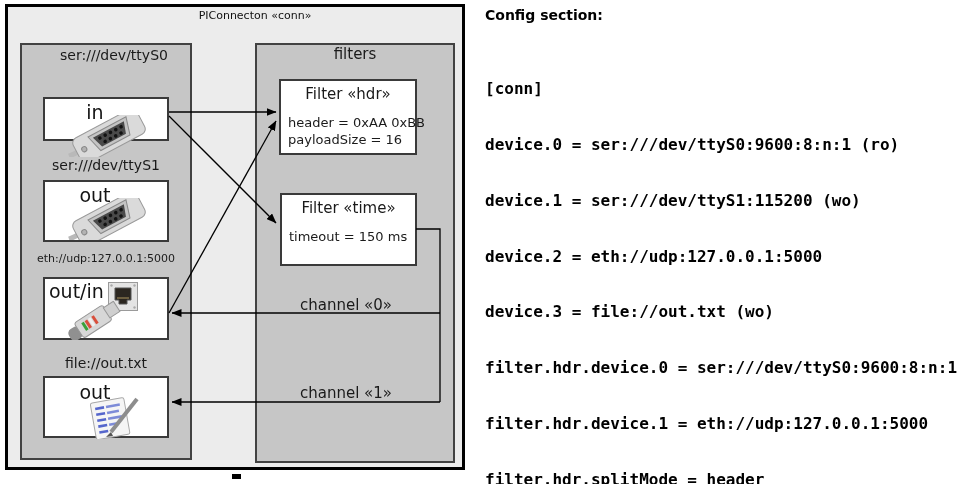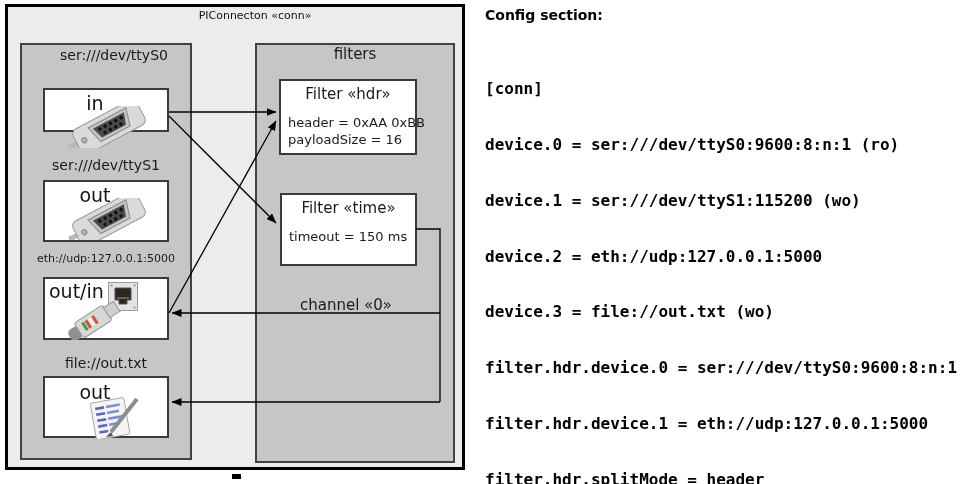--- a/index.html
+++ b/index.html
@@ -41,21 +41,21 @@
 <div class="abs" style="left:0;top:0;width:964px;height:484px;">
 
   <div class="abs outer-box"></div>
   <div class="abs diagram-title">PIConnecton «conn»</div>
 
   <div class="abs panel devices-panel"></div>
   <div class="abs panel filters-panel"></div>
   <div class="abs filters-title">filters</div>
 
   <div class="abs dev-label" style="top:47px;padding-left:16px;">ser:///dev/ttyS0</div>
-  <div class="abs device-box" style="top:88px;height:44px;">
+  <div class="abs device-box" style="top:97px;height:44px;">
     <span class="dir center" style="top:2px;">in</span>
     <svg class="abs" style="left:22px;top:16px;width:84px;height:42px;" viewBox="0 0 84 42">
       <path d="M2,41 Q16,36 24,27" stroke="#b9b9b9" stroke-width="5" fill="none"></path>
       <g transform="rotate(-28 42 21)">
         <rect x="6" y="7" width="72" height="28" rx="6" fill="#dadada" stroke="#9a9a9a"></rect>
         <circle cx="14" cy="21" r="2.6" fill="#b3b3b3" stroke="#878787"></circle>
         <path d="M23 12 L66 12 L61 30 L28 30 Z" fill="#c4c4c4" stroke="#8a8a8a"></path>
         <path d="M27 15 L62 15 L58 27 L31 27 Z" fill="#4a4a4a"></path>
         <circle cx="33" cy="18.5" r="1.8" fill="#121212"></circle>
           <circle cx="39" cy="18.5" r="1.8" fill="#121212"></circle>
@@ -145,20 +145,21 @@
     <div class="filter-line" style="top:34px;">header = 0xAA 0xBB</div>
     <div class="filter-line" style="top:51px;">payloadSize = 16</div>
   </div>
 
   <div class="abs filter-box" style="left:280px;top:193px;width:137px;height:73px;">
     <div class="filter-title">Filter «time»</div>
     <div class="filter-line" style="top:34px;">timeout = 150 ms</div>
   </div>
 
   <div class="abs channel-label" style="top:296px;">channel «0»</div>
+  <div class="abs channel-label" style="top:384px;">channel «1»</div>
 
   <svg class="abs conn-svg" viewBox="0 0 964 484">
     <defs>
       <marker id="arr" markerWidth="10" markerHeight="8" refX="9.5" refY="4" orient="auto" markerUnits="userSpaceOnUse">
         <path d="M0,0 L10,4 L0,8 Z" fill="#000"></path>
       </marker>
     </defs>
     <line x1="169" y1="112" x2="276" y2="112" stroke="#000" stroke-width="1.3" marker-end="url(#arr)"></line>
     <line x1="169" y1="116" x2="276" y2="223" stroke="#000" stroke-width="1.3" marker-end="url(#arr)"></line>
     <line x1="169" y1="313" x2="276" y2="121" stroke="#000" stroke-width="1.3" marker-end="url(#arr)"></line>

